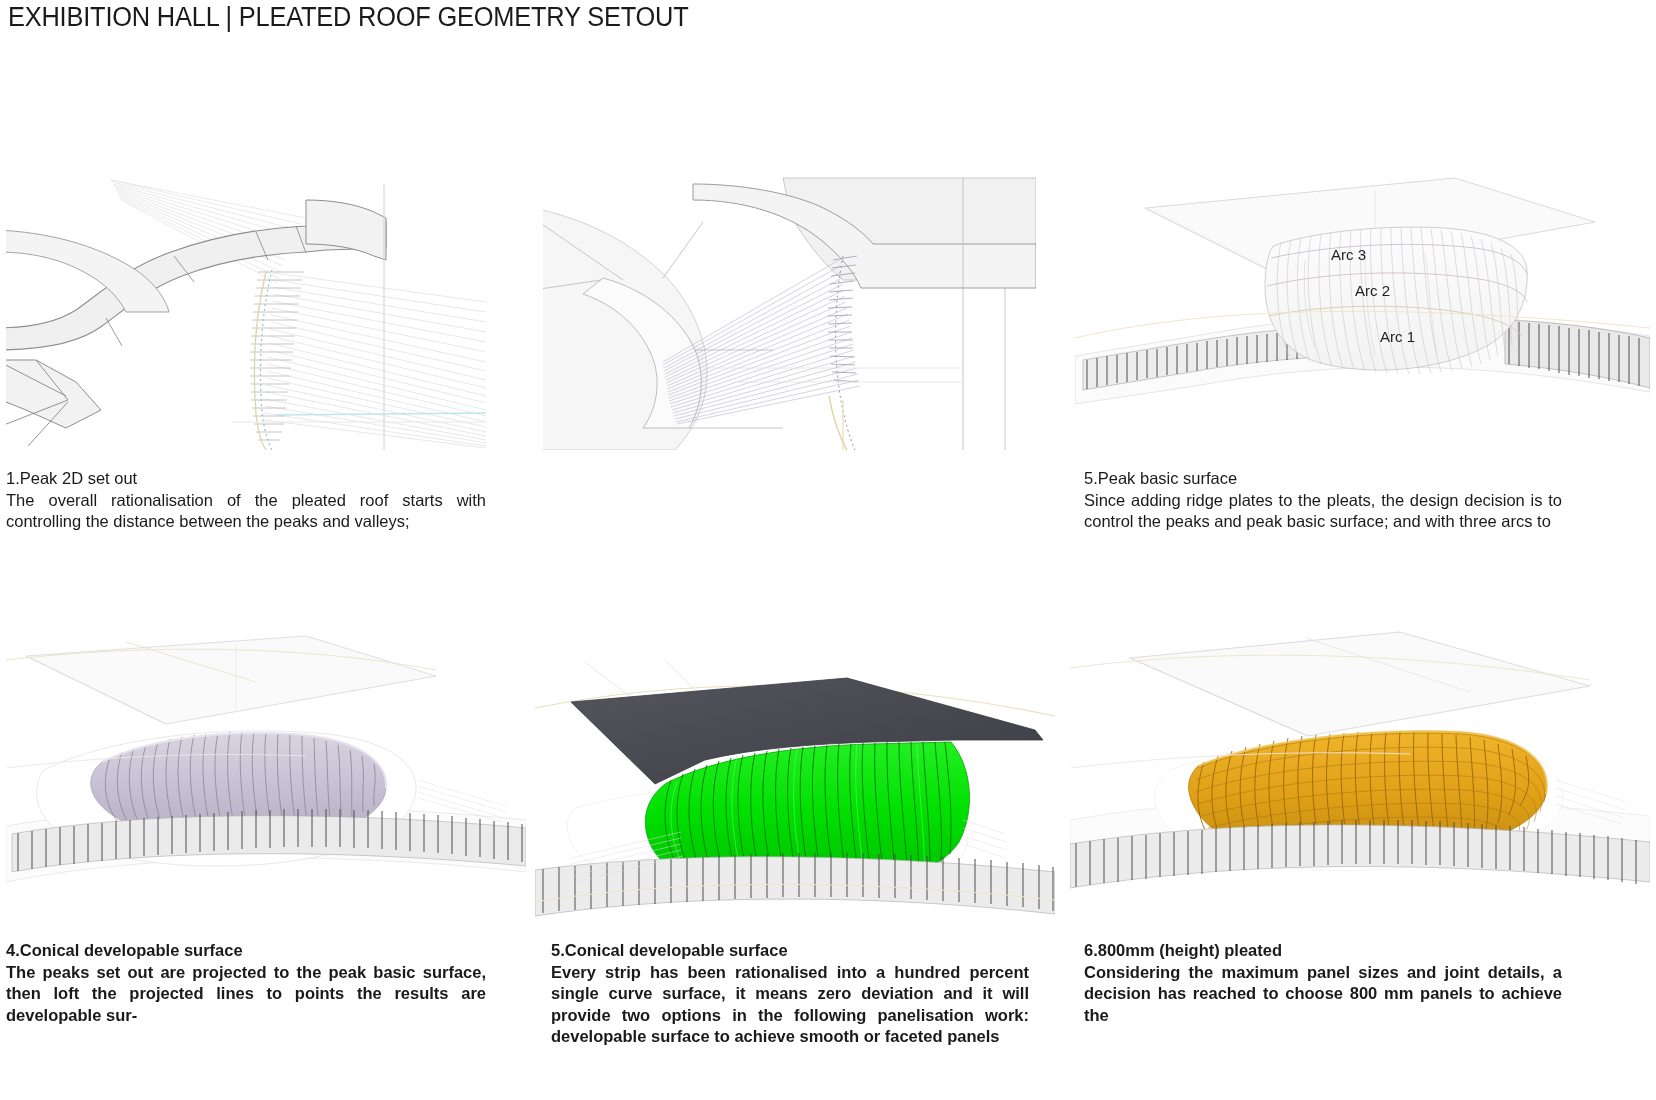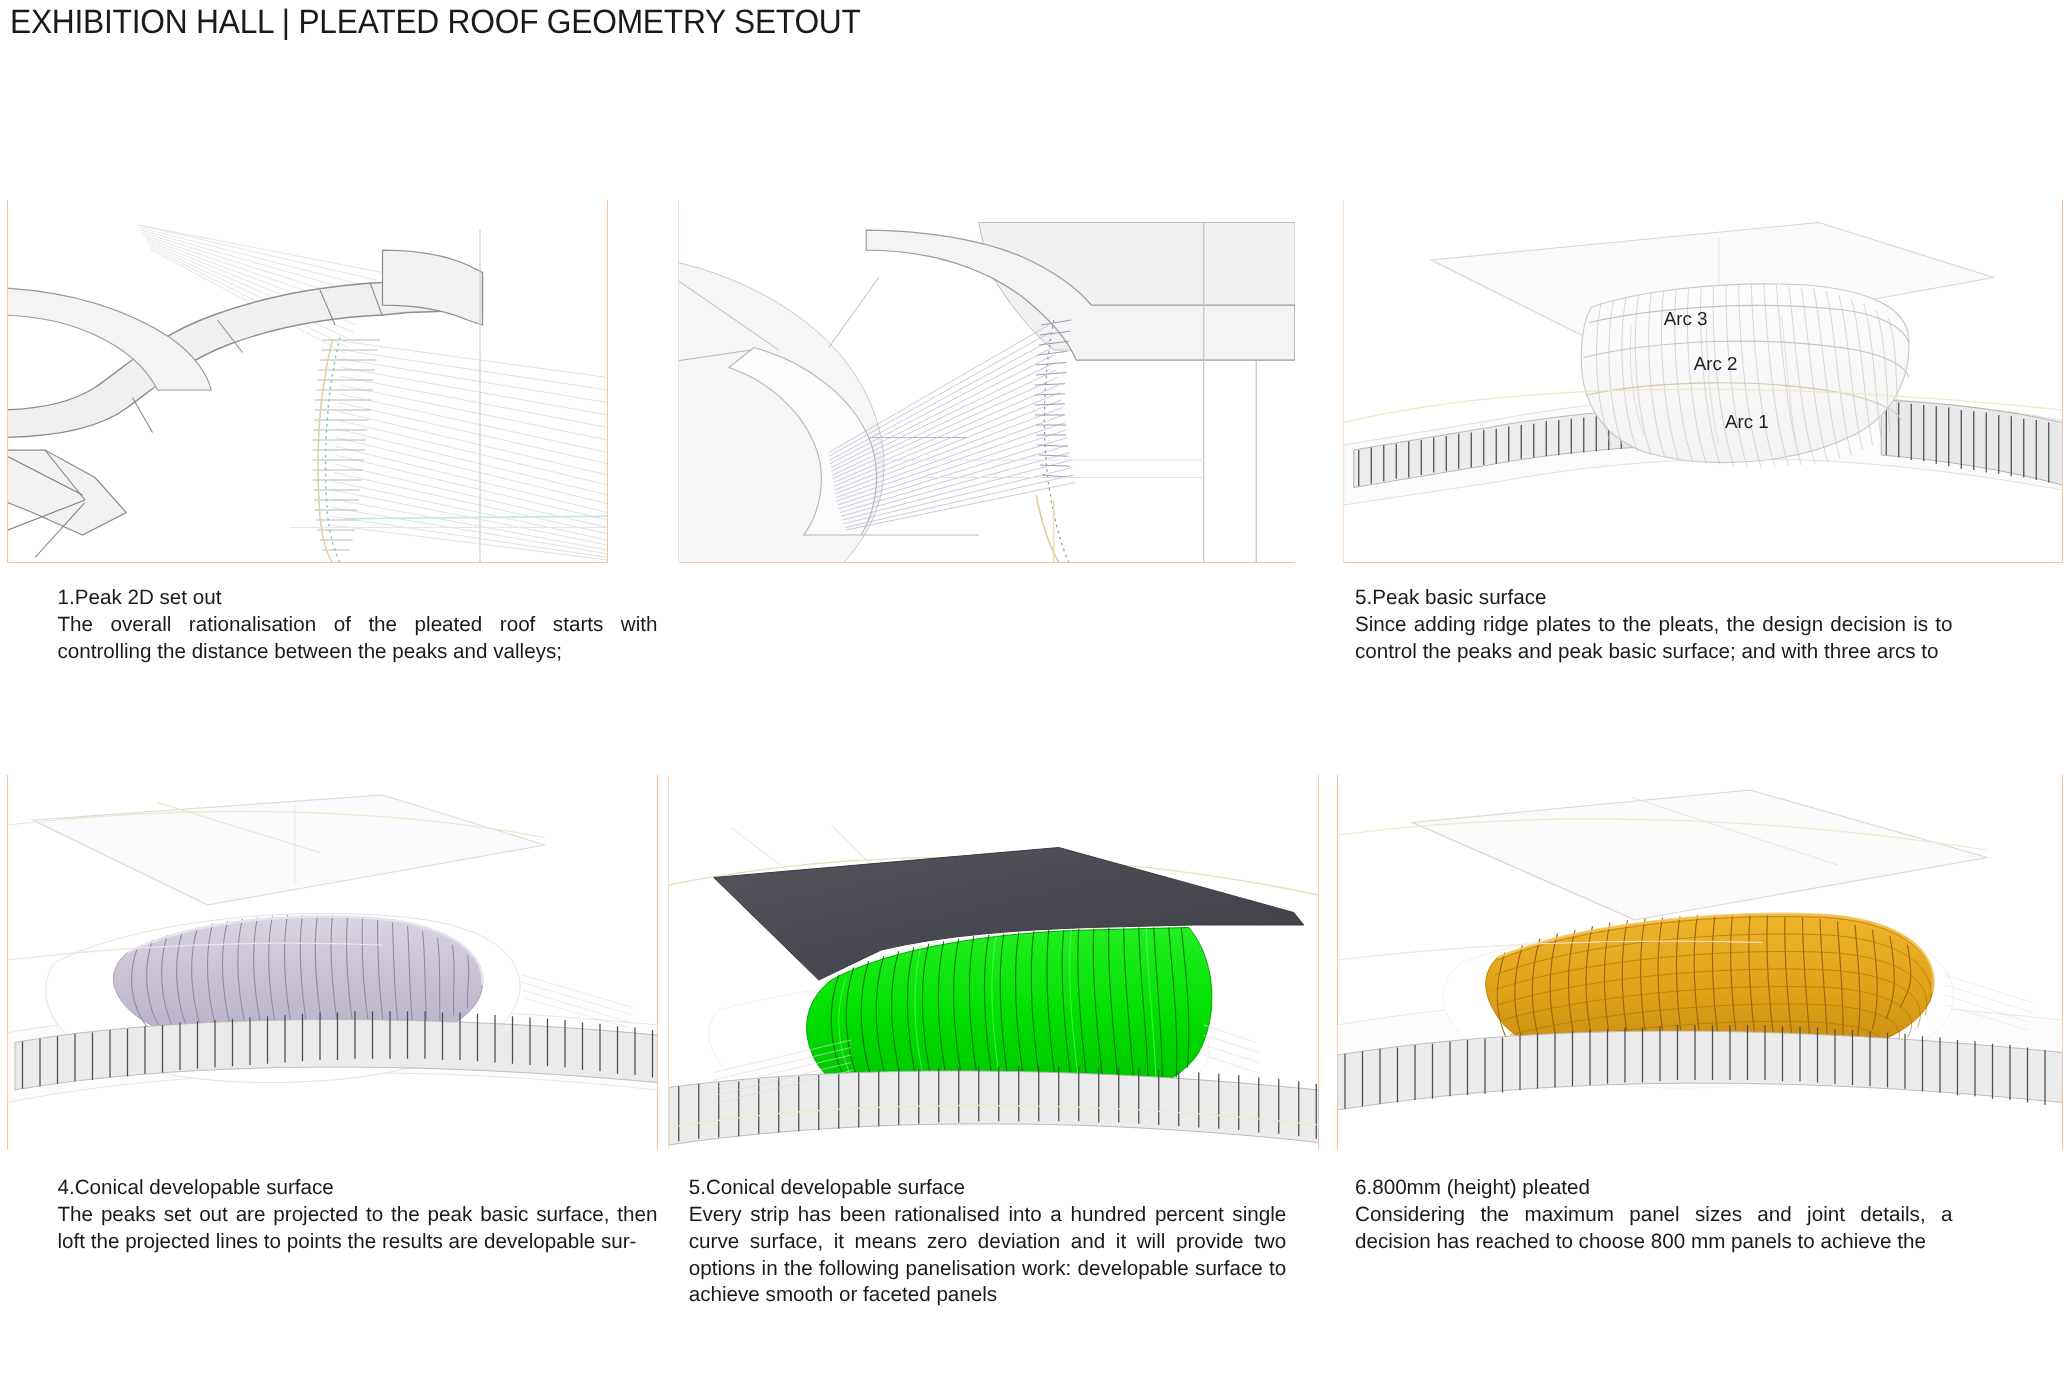--- a/index.html
+++ b/index.html
@@ -26,21 +26,21 @@
     letter-spacing: -0.2px;
     color: #1a1a1a;
     white-space: nowrap;
     font-stretch: condensed;
     transform: scaleX(0.94);
     transform-origin: left top;
   }
   .viewport {
     position: absolute;
     overflow: hidden;
-    background: #f97316;
+    background: #be185d;
   }
   .viewport svg { display: block; width: 100%; height: 100%; }
 
   
   .caption {
     position: absolute;
     color: #1a1a1a;
     font-size: 16.5px;
     line-height: 21.5px;
   }
@@ -49,25 +49,25 @@
     white-space: nowrap;
   }
   .caption .cap-body {
     display: block;
     text-align: justify;
     text-align-last: left;
     -moz-text-align-last: left;
   }
 
   
-  #cap1, #cap4 { left: 6px;    width: 480px; margin-left: 40px; }
+  #cap1, #cap4 { left: 6px;    width: 480px; }
   #cap2, #cap5 { left: 551px;  width: 478px; }
   #cap3, #cap6 { left: 1084px; width: 478px; }
   #cap1, #cap2, #cap3 { top: 468px; }
-  #cap4, #cap5, #cap6 { top: 940px; }
+  #cap4, #cap5, #cap6 { top: 940px; font-weight: bold; }
 
   #vp1 { left: 6px;    top: 160px; width: 480px;  height: 290px; }
   #vp2 { left: 543px;  top: 160px; width: 493px;  height: 290px; }
   #vp3 { left: 1075px; top: 160px; width: 575px;  height: 290px; }
   #vp4 { left: 6px;    top: 620px; width: 520px;  height: 300px; }
   #vp5 { left: 535px;  top: 620px; width: 520px;  height: 300px; }
   #vp6 { left: 1070px; top: 620px; width: 580px;  height: 300px; }
 
   .arc-label {
     fill: #1f1f1f;

